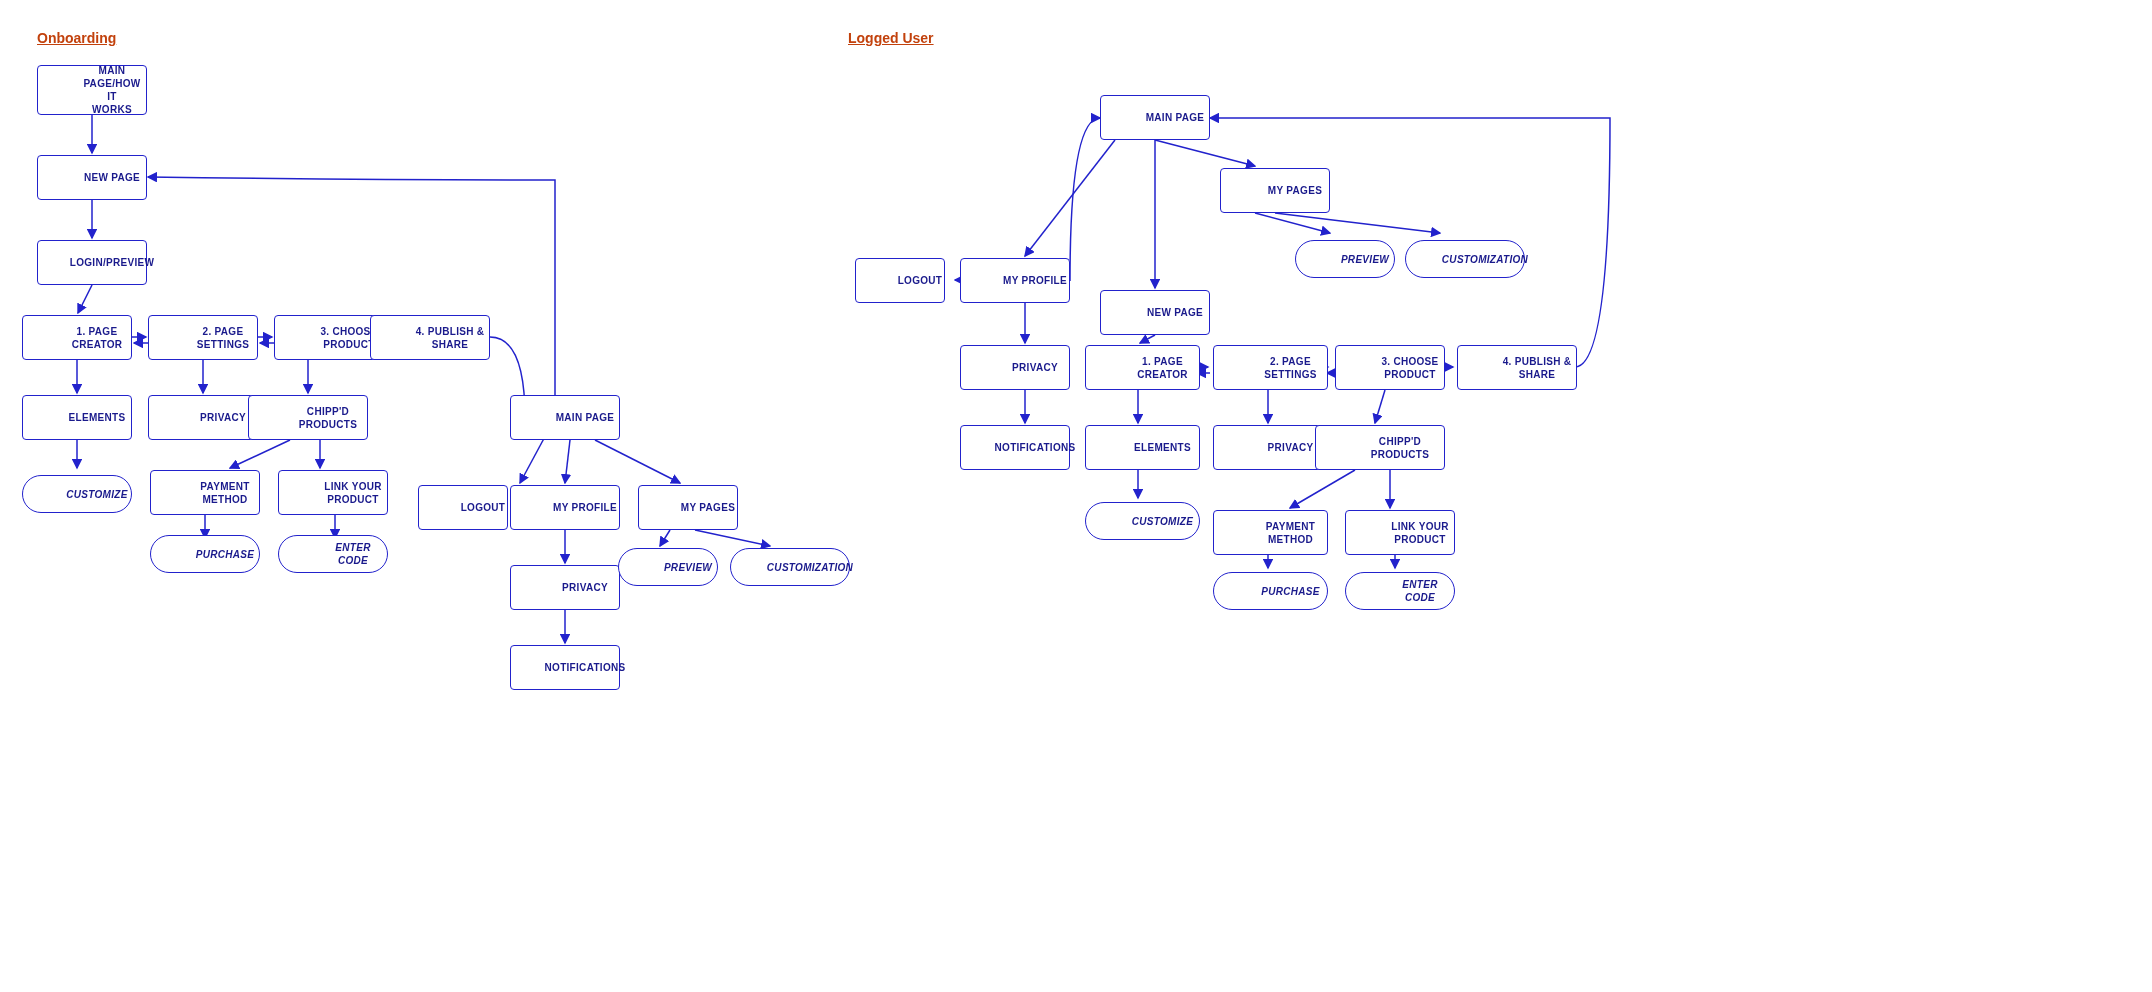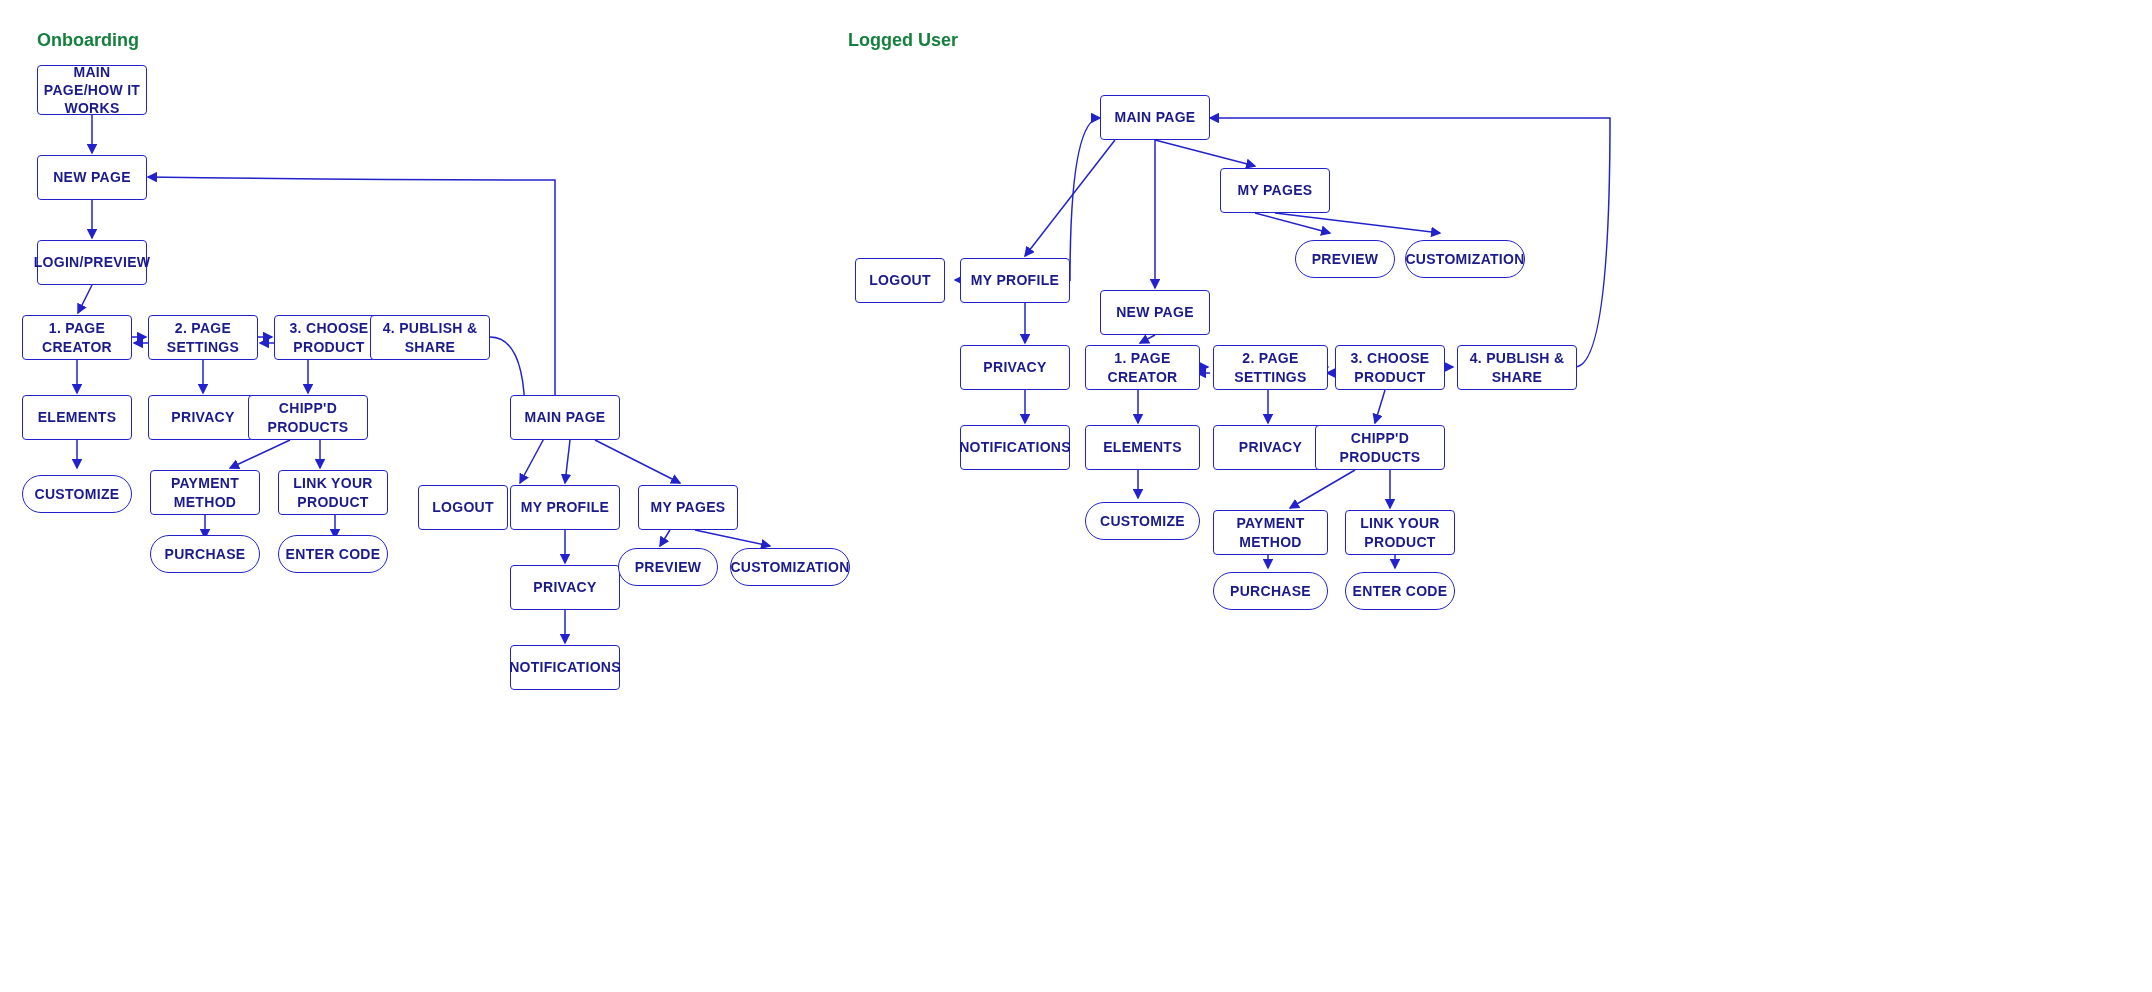--- a/index.html
+++ b/index.html
@@ -12,41 +12,44 @@
       width: 2152px;
       min-height: 992px;
     }
     .canvas {
       position: relative;
       width: 2152px;
       height: 992px;
     }
     .section-title {
       position: absolute;
-      font-size: 18px;
+      font-size: 14px;
       font-weight: 600;
-      color: #15803d;
+      color: #c2410c;
+      text-decoration: underline;
     }
     .node {
       position: absolute;
       border: 1.5px solid #2222cc;
       background: #fff;
       display: flex;
       align-items: center;
       justify-content: center;
       text-align: center;
-      font-size: 14px;
+      font-size: 10px;
       font-weight: 600;
       color: #1a1a8c;
       letter-spacing: 0.3px;
       line-height: 1.3;
       border-radius: 4px;
+      padding-left: 40px;
     }
     .node.pill {
       border-radius: 20px;
+      font-style: italic;
     }
     svg.arrows {
       position: absolute;
       top: 0; left: 0;
       width: 2152px;
       height: 992px;
       pointer-events: none;
     }
     svg.arrows line, svg.arrows path, svg.arrows polyline {
       stroke: #2222cc;

